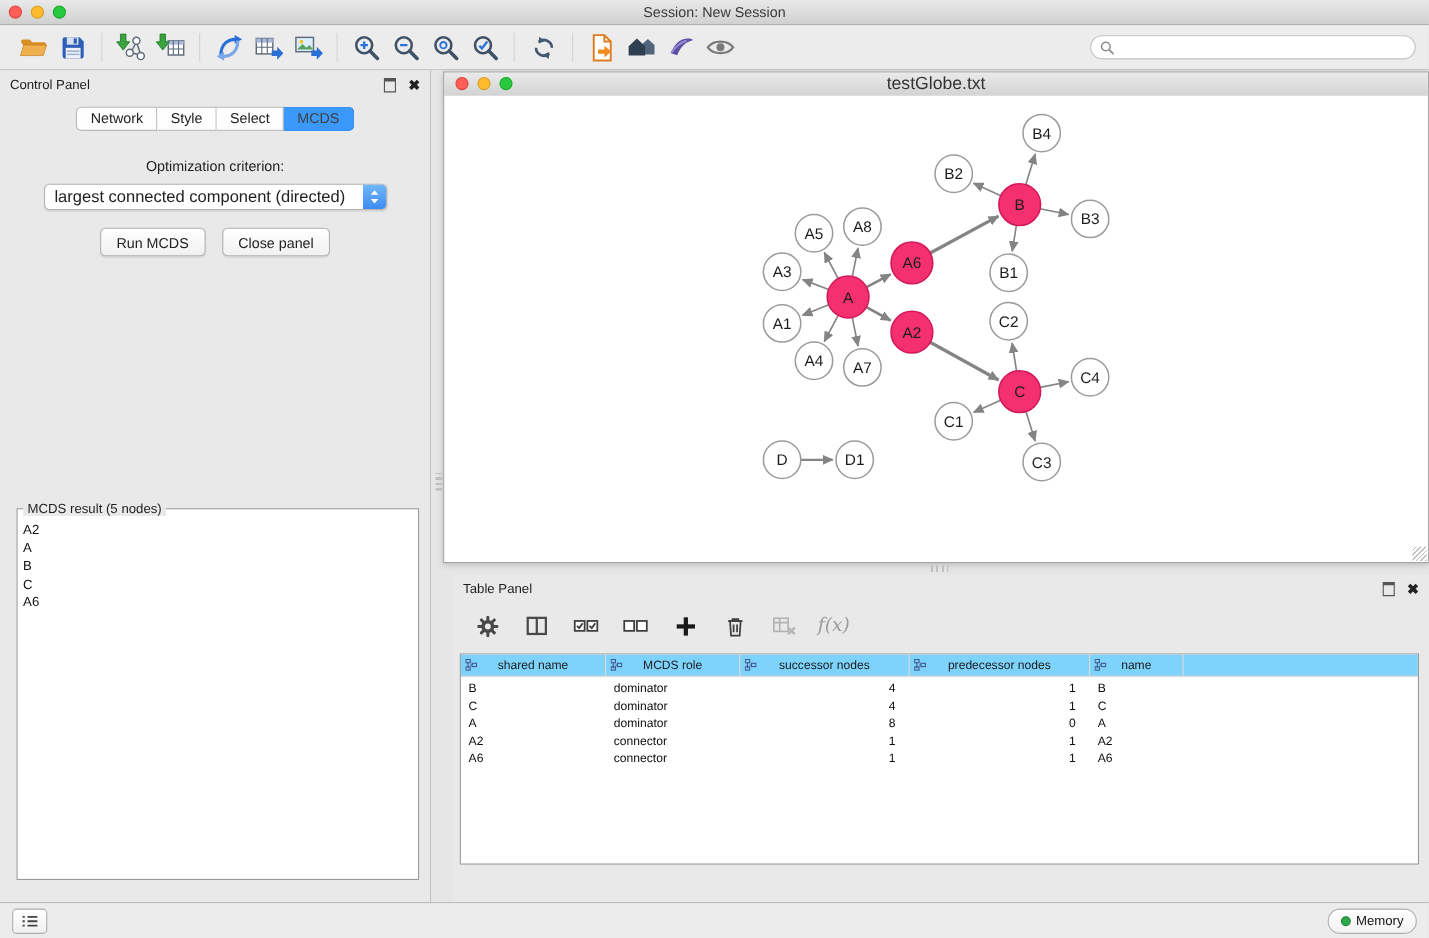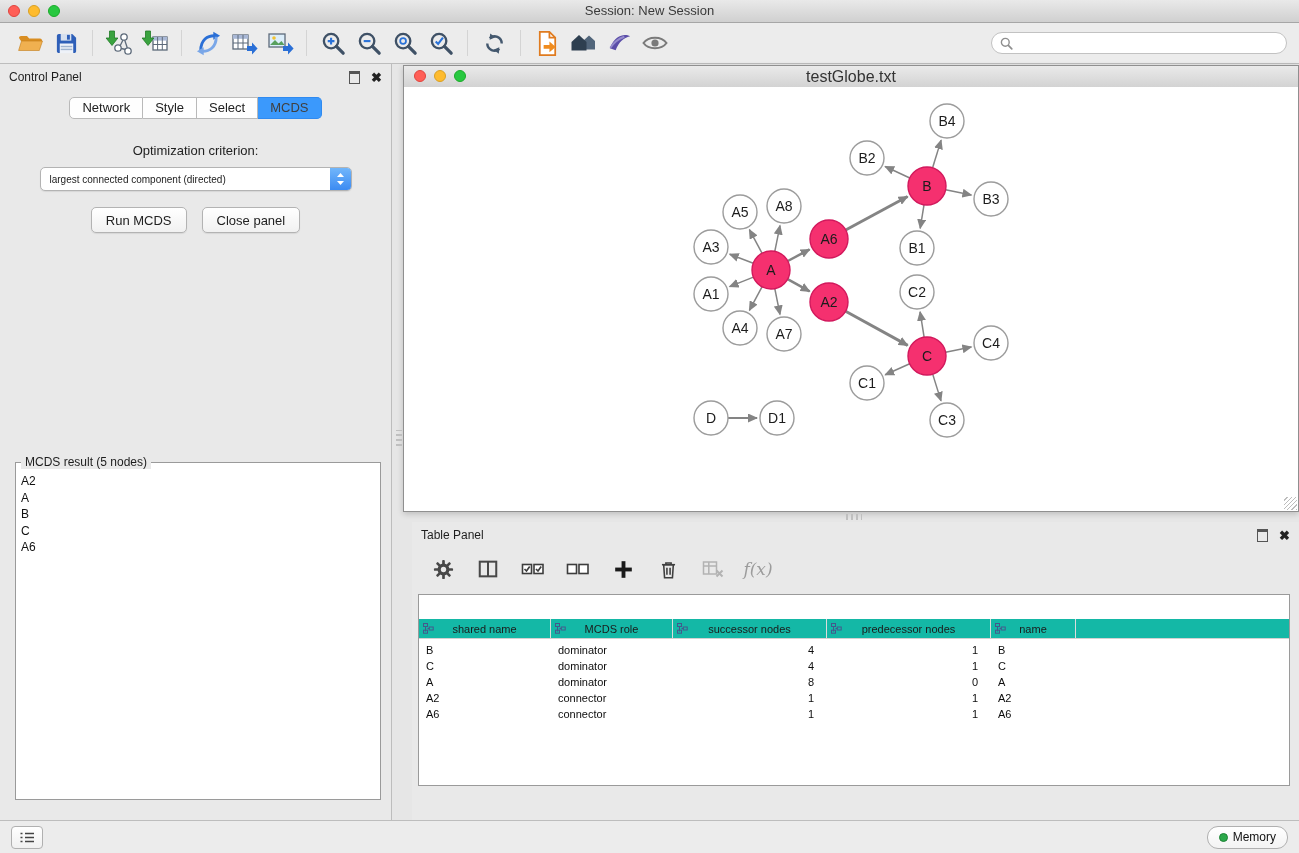--- a/index.html
+++ b/index.html
@@ -33,21 +33,21 @@
   .close-icon{font-size:13px;font-weight:bold;color:#222;line-height:1;}
   .seg-tabs{display:flex;justify-content:center;margin-top:7px;}
   .seg-tab{height:20px;line-height:20px;padding:0 12px;font-size:13px;background:#fefefe;
     border:1px solid #b9b9b9;border-left:none;color:#222;}
   .seg-tab:first-child{border-left:1px solid #b9b9b9;border-radius:5px 0 0 5px;}
   .seg-tab:last-child{border-radius:0 5px 5px 0;}
   .seg-tab.active{background:#3b99fc;border-color:#2f8af0;color:#404040;}
   .opt-label{text-align:center;margin-top:24px;font-size:13px;}
   .dropdown{position:relative;margin:9px auto 0;width:312px;height:24px;background:#fff;
     border:1px solid #b3b3b3;border-radius:5px;box-sizing:border-box;
-    display:flex;align-items:center;padding-left:9px;font-size:10px;
+    display:flex;align-items:center;padding-left:9px;font-size:15px;
     box-shadow:0 1px 1px rgba(0,0,0,.08);}
   .dropdown .stepper{position:absolute;right:0px;top:0px;bottom:0px;width:21px;
     background:linear-gradient(#71b6fb,#3c8bf2);border-radius:0 4px 4px 0;
     display:flex;align-items:center;justify-content:center;}
   .cp-buttons{display:flex;justify-content:center;gap:15px;margin-top:16px;}
   .push-btn{height:24px;padding:0 14px;background:linear-gradient(#ffffff,#f1f1f1);
     border:1px solid #b3b3b3;border-radius:5px;font-size:13px;display:flex;align-items:center;
     box-shadow:0 1px 1px rgba(0,0,0,.08);}
   .fieldset{position:absolute;left:15px;right:10px;top:398px;bottom:20px;
     border:1px solid #9a9a9a;background:#fff;}
@@ -70,21 +70,21 @@
     background:repeating-linear-gradient(90deg,#bfbfbf,#bfbfbf 2px,transparent 2px,transparent 5px);}
   .splitter-v{position:absolute;left:396px;top:430px;width:6px;height:16px;
     background:repeating-linear-gradient(0deg,#bfbfbf,#bfbfbf 2px,transparent 2px,transparent 5px);}
   
   .table-panel{position:absolute;left:412px;top:522px;right:0;bottom:33px;background:#e9e9e9;box-sizing:border-box;}
   .tp-toolbar{height:38px;display:flex;align-items:center;gap:19px;padding:0 18px;margin-top:2px;}
   .tp-toolbar .tbtn{width:26px;height:26px;}
   .fx{font-family:"DejaVu Serif",serif;font-style:italic;font-size:17px;color:#9c9c9c;}
   .table-wrap{position:absolute;left:6px;right:9px;top:72px;bottom:34px;background:#fff;
     border:1px solid #9a9a9a;overflow:hidden;}
-  .header-row{display:flex;height:19px;background:#14b8a6;border-bottom:1px solid #d2d2d2;margin-top:24px;}
+  .header-row{display:flex;height:19px;background:#7dd3fc;border-bottom:1px solid #d2d2d2;}
   .th{position:relative;display:flex;align-items:center;justify-content:center;
     font-size:11px;color:#1b1b1b;border-right:1px solid #dcdcdc;box-sizing:border-box;}
   .th .col-icon{position:absolute;left:4px;top:4px;line-height:0;}
   .tbody{padding-top:3px;}
   .tr{display:flex;height:16px;align-items:center;font-size:11px;color:#0d0d0d;}
   .td{box-sizing:border-box;padding:0 7px;overflow:hidden;white-space:nowrap;}
   .td.r{text-align:right;padding-right:13px;}
   .tp-tabs{position:absolute;left:0;right:0;bottom:7px;display:flex;justify-content:center;}
   
   .statusbar{position:absolute;left:0;bottom:0;right:0;height:33px;background:#ececec;

